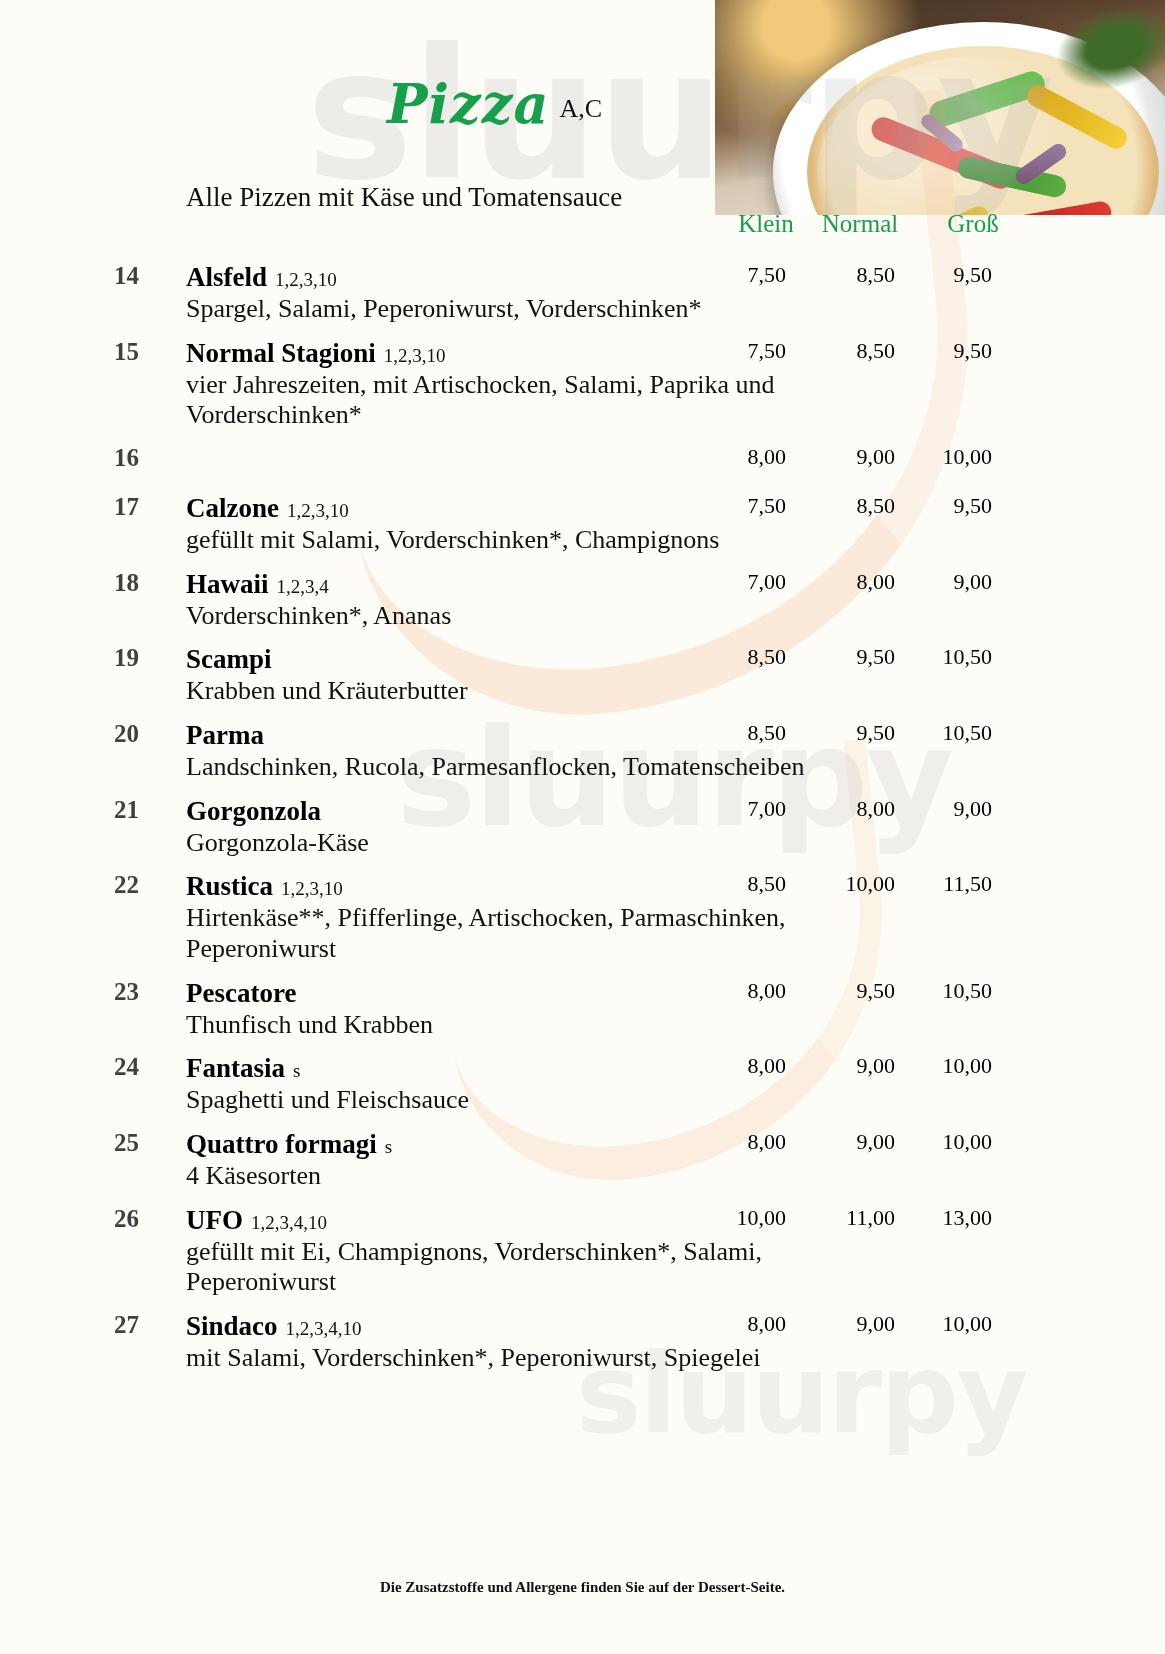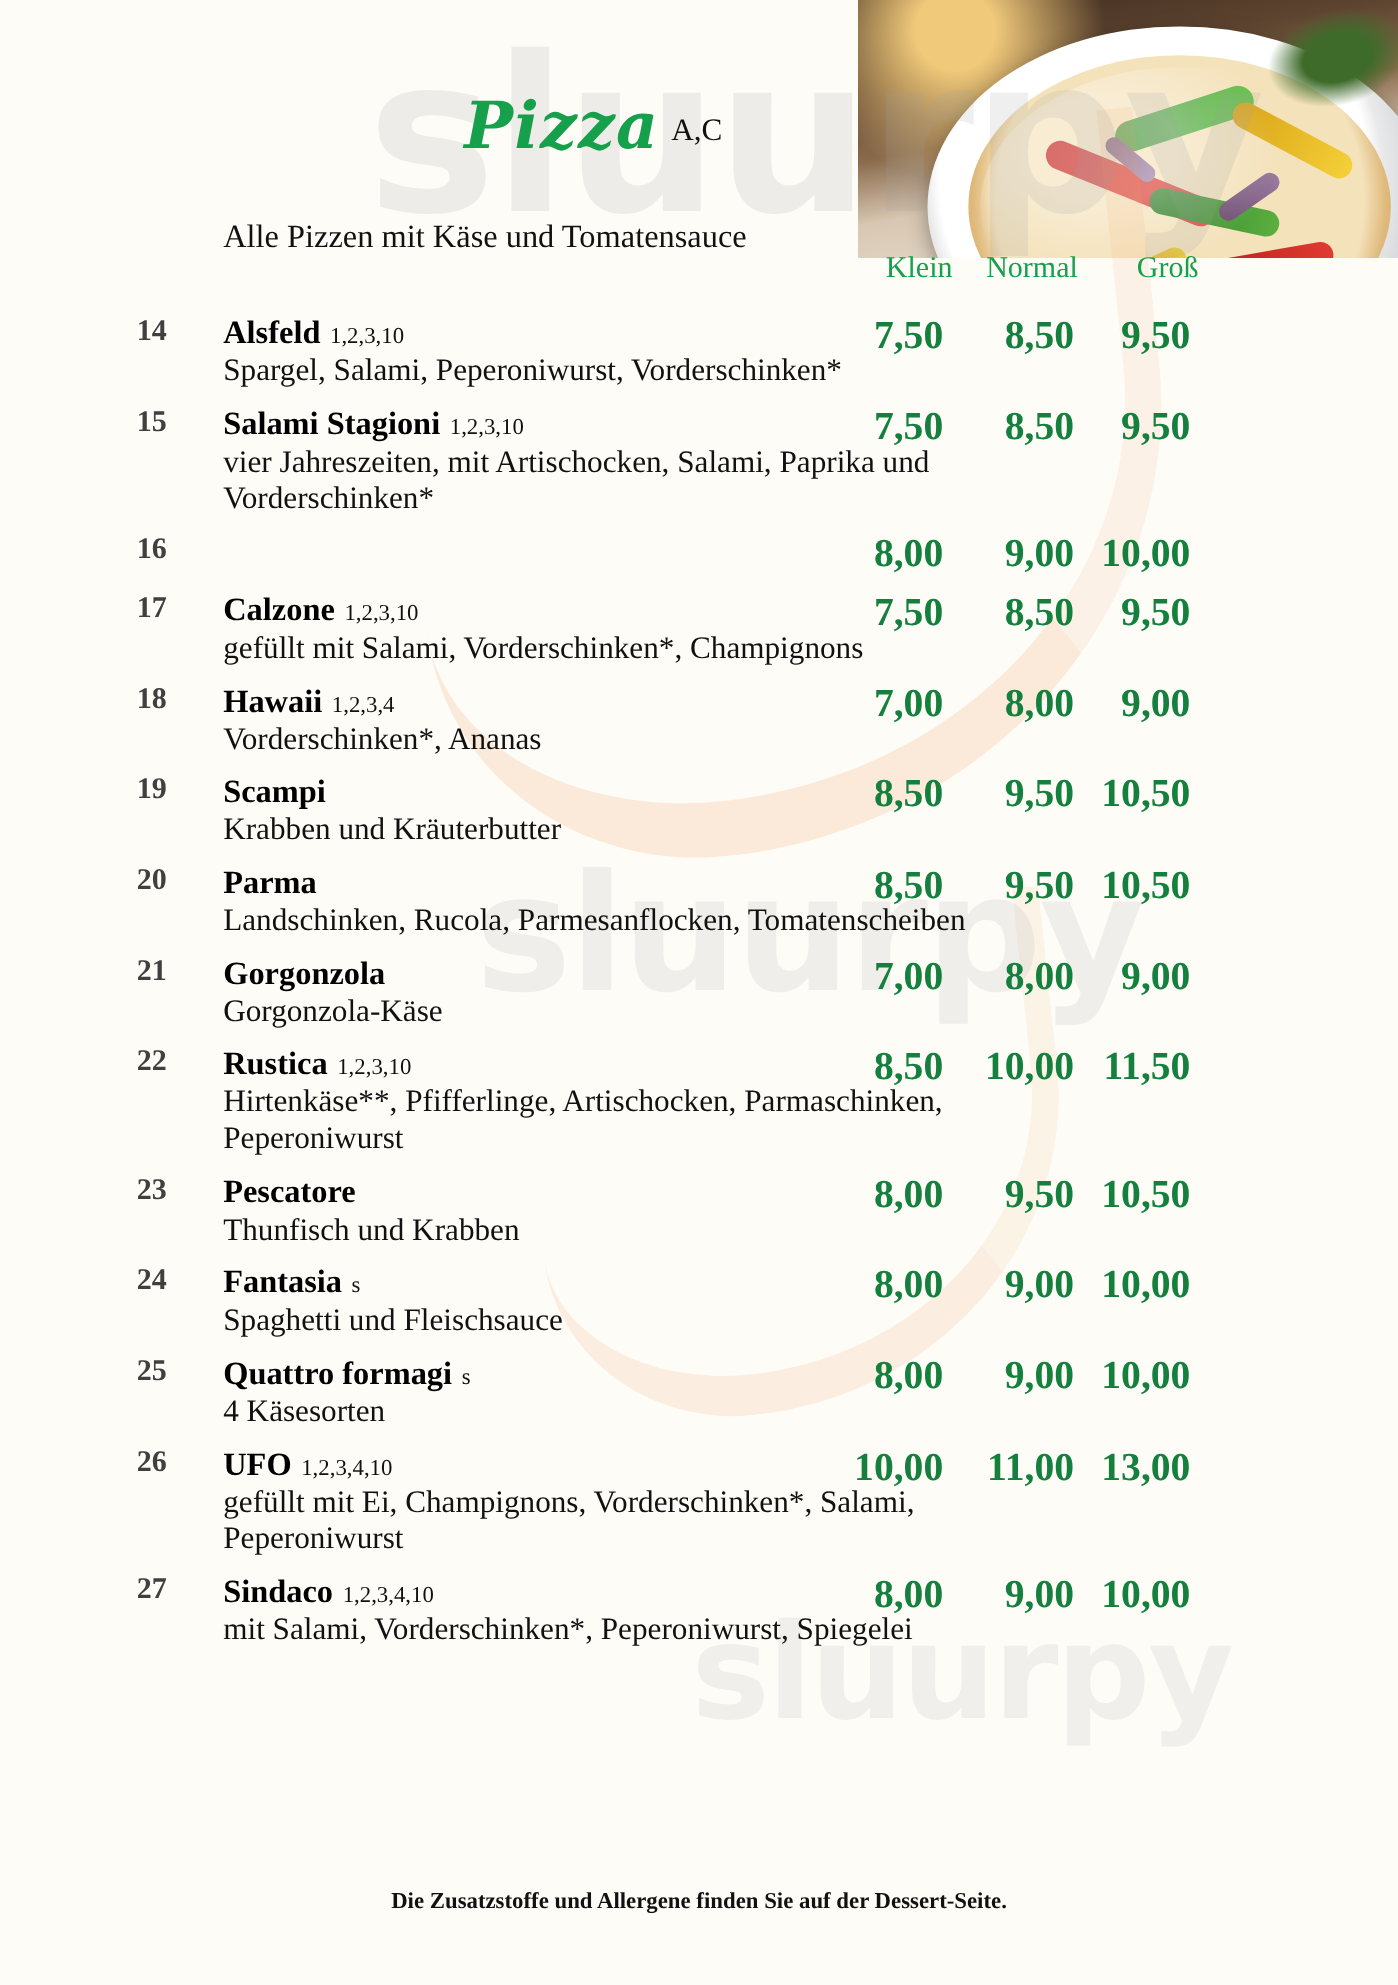--- a/index.html
+++ b/index.html
@@ -219,42 +219,42 @@
     line-height: 1.18;
     margin-top: 1px;
     max-width: 640px;
   }
   .prices {
     position: absolute;
     top: 0;
     left: 0;
     width: 1165px;
     height: 34px;
-    font-weight: bold;
-    font-size: 33px;
-    color: #15803d;
+    font-weight: normal;
+    font-size: 22px;
+    color: #000000;
   }
   .pr {
     position: absolute;
     text-align: right;
     width: 110px;
   }
   .pr-klein  { left: 676px; }
   .pr-normal { left: 785px; }
   .pr-gross  { left: 882px; }
 
   .footnote {
     position: absolute;
     bottom: 58px;
     left: 0;
     width: 1165px;
     text-align: center;
     font-family: "Liberation Serif", serif;
     font-weight: bold;
-    font-size: 19px;
+    font-size: 15px;
     color: #111;
   }
 </style>
 </head>
 <body>
 
 <div class="photo">
   <div class="bg"></div>
   <div class="plate"></div>
   <div class="pizza">
@@ -306,21 +306,21 @@
         </div>
       </div>
       <div class="item">
         <div class="num">15</div>
         <div class="prices">
           <div class="pr pr-klein">7,50</div>
           <div class="pr pr-normal">8,50</div>
           <div class="pr pr-gross">9,50</div>
         </div>
         <div class="body">
-          <div><span class="name">Salami Stagioni</span><span class="allerg">1,2,3,10</span></div>
+          <div><span class="name">Normal Stagioni</span><span class="allerg">1,2,3,10</span></div>
           <div class="desc">vier Jahreszeiten, mit Artischocken, Salami, Paprika und Vorderschinken*</div>
         </div>
       </div>
       <div class="item">
         <div class="num">16</div>
         <div class="prices">
           <div class="pr pr-klein">8,00</div>
           <div class="pr pr-normal">9,00</div>
           <div class="pr pr-gross">10,00</div>
         </div>

